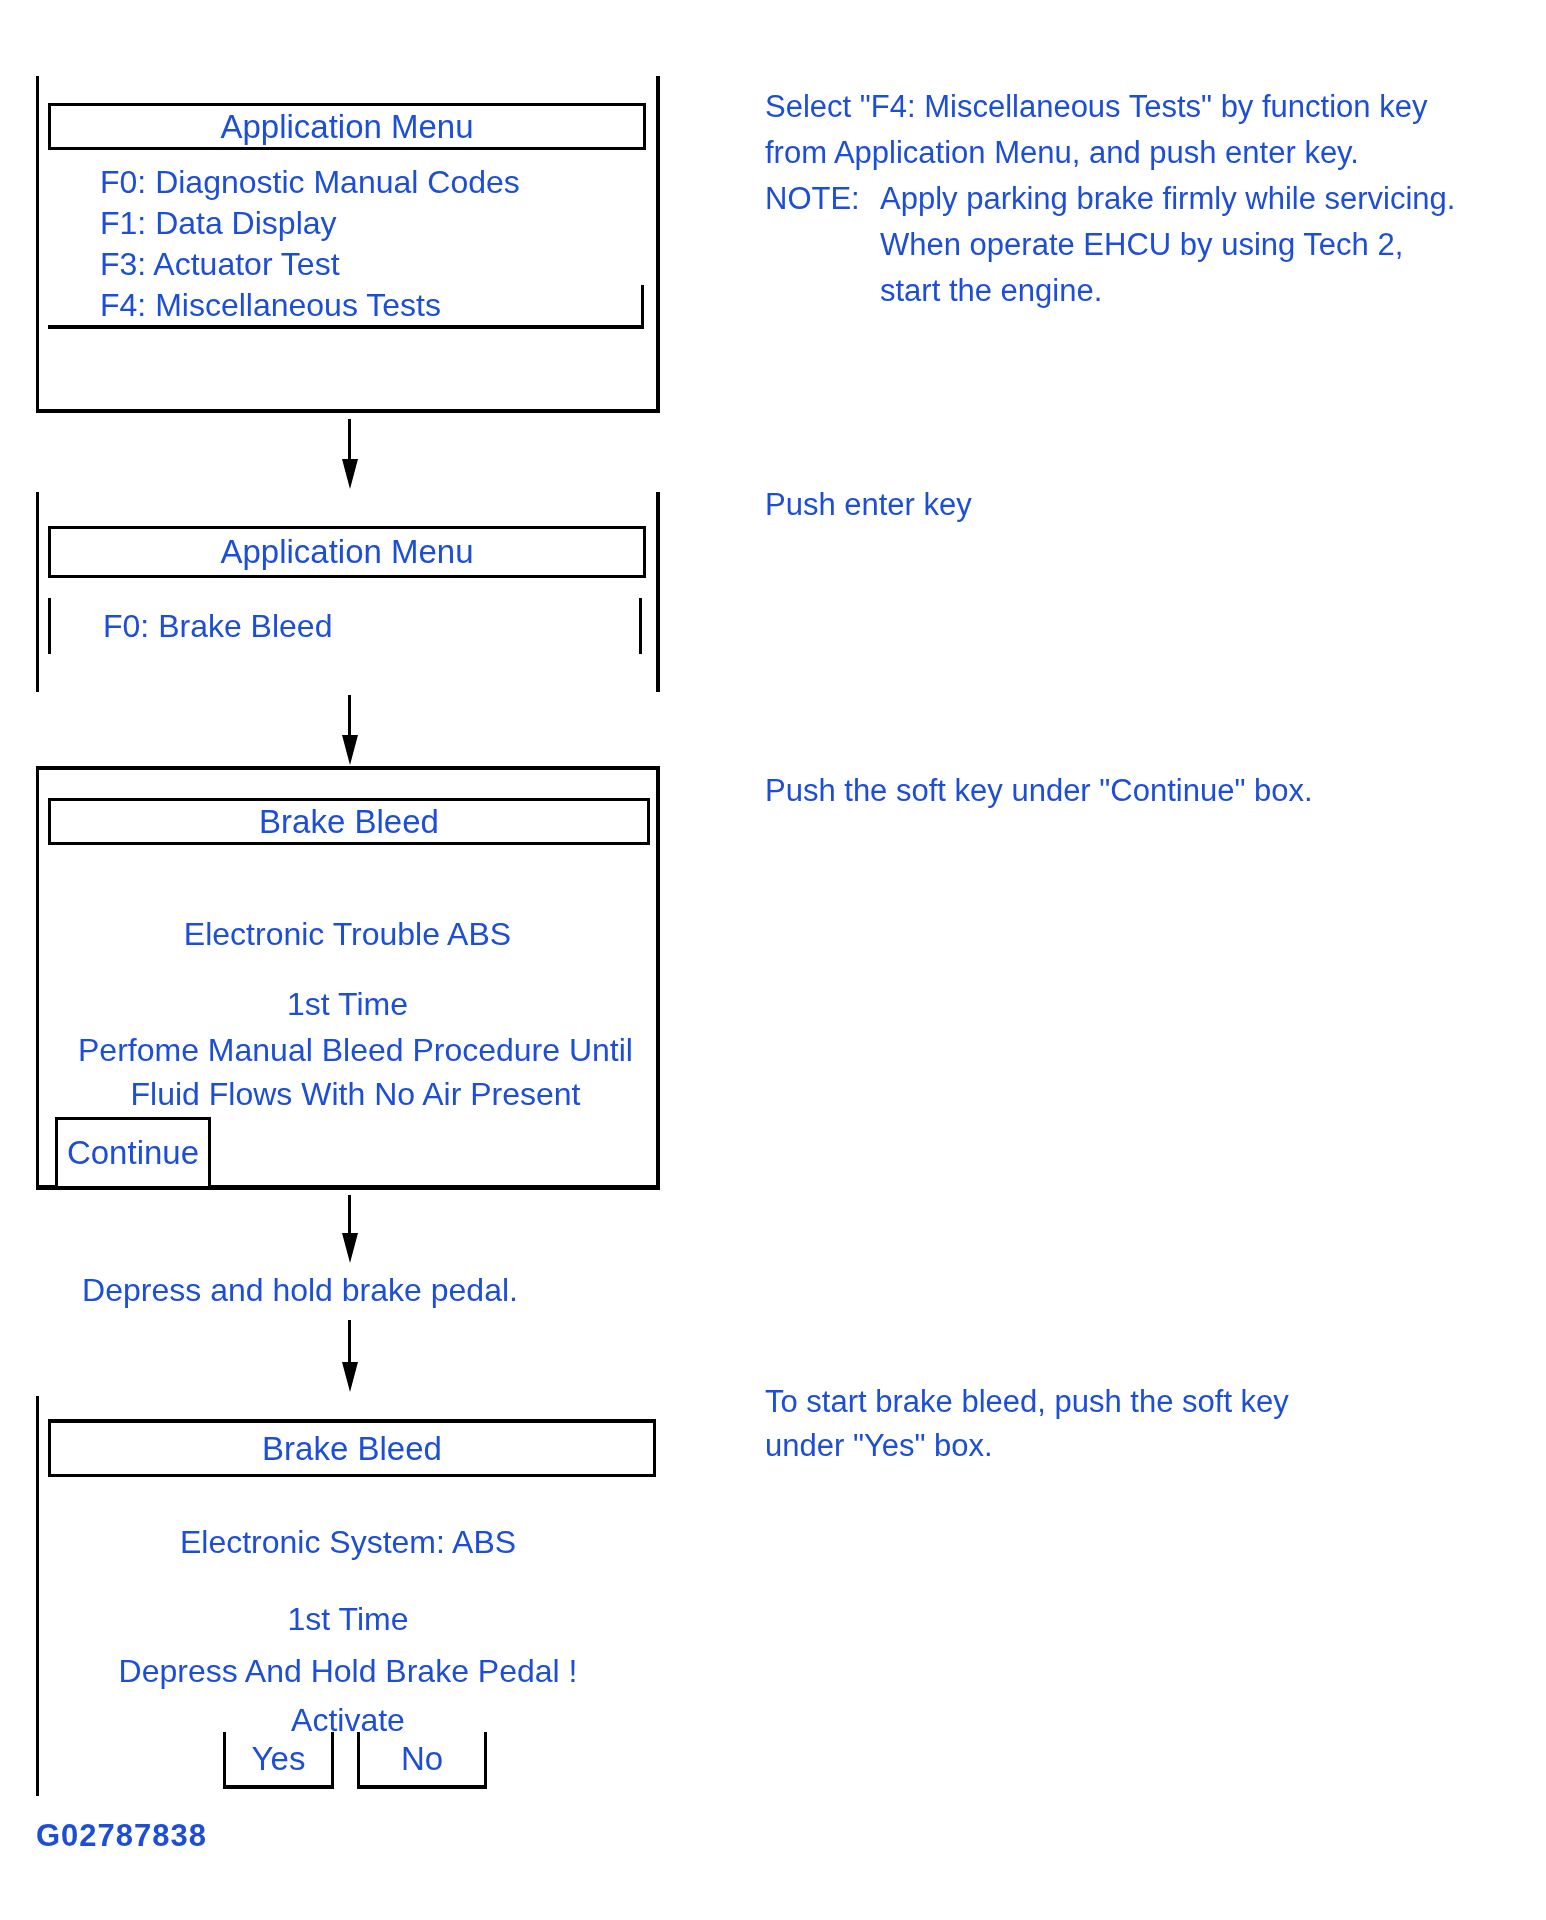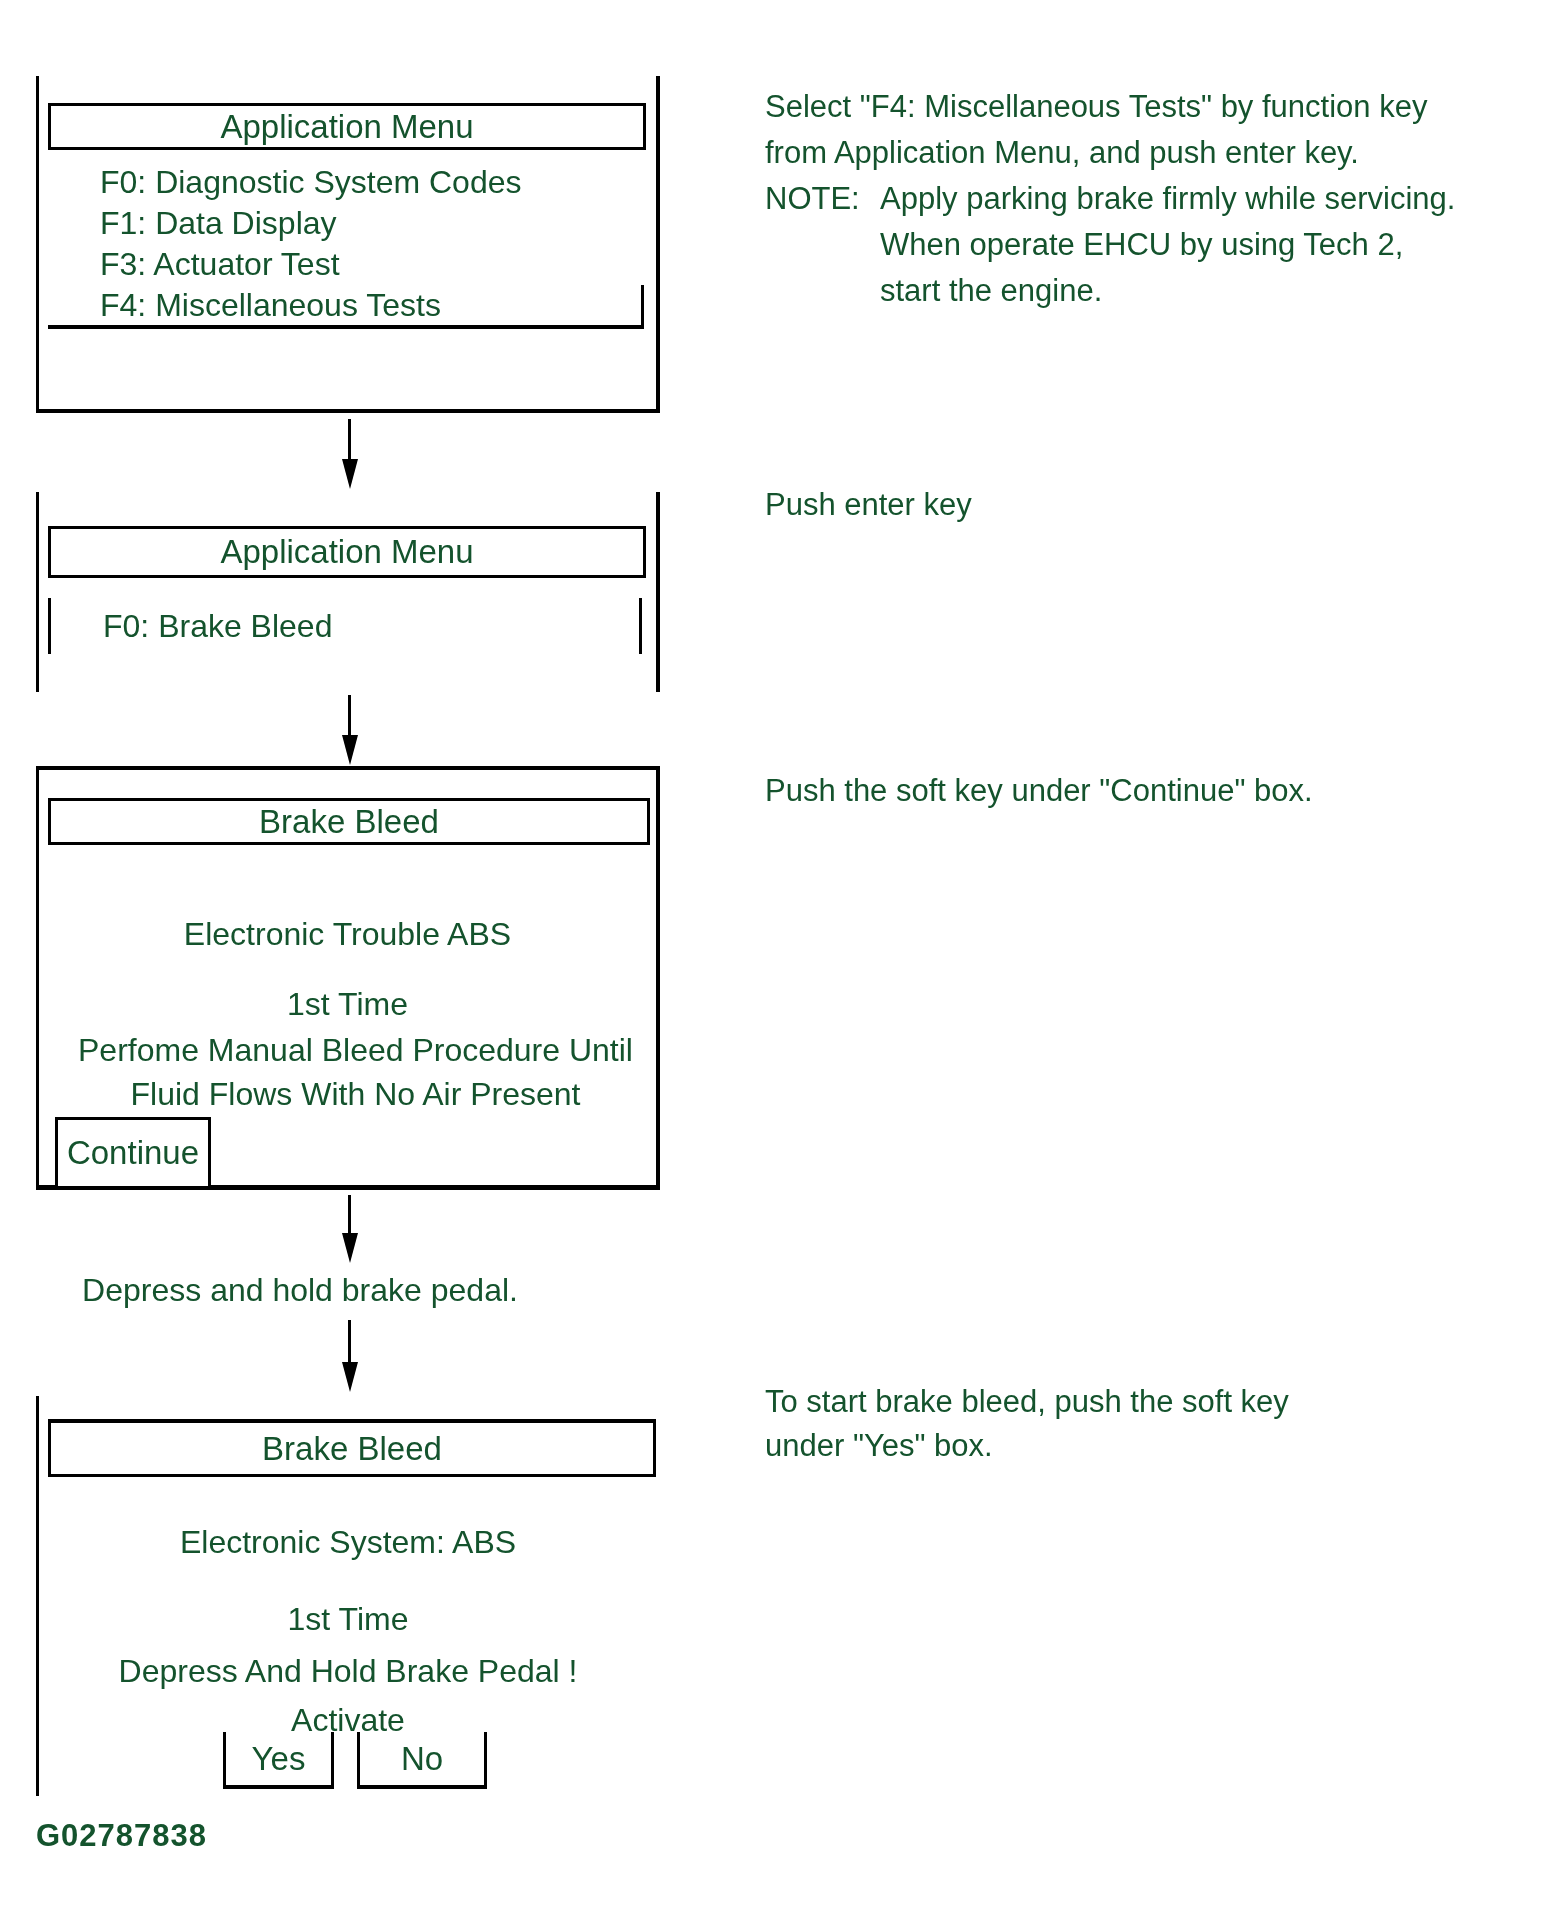--- a/index.html
+++ b/index.html
@@ -1,21 +1,21 @@
 <!DOCTYPE html>
 <html><head>
 <meta charset="utf-8">
 <style>
   * { margin:0; padding:0; box-sizing:border-box; }
   html,body { background:#ffffff; }
   .canvas {
     position:relative;
     width:1546px; height:1920px;
     background:#ffffff;
-    color:#14532d;
+    color:#1d4ed8;
     font-family:"Liberation Sans", "DejaVu Sans", sans-serif;
     overflow:hidden;
   }
   .abs { position:absolute; }
 
   
   #box1 { left:36px; top:76px; width:624px; height:337px;
           border-left:3px solid #000; border-right:4px solid #000; border-bottom:4px solid #000; }
   #box2 { left:36px; top:492px; width:624px; height:200px;
           border-left:3px solid #000; border-right:4px solid #000; }
@@ -87,21 +87,21 @@
   #figure-id { left:36px; top:1818px; font-size:31px; font-weight:bold; letter-spacing:1px; }
 </style>
 </head>
 <body>
 
 <div class="canvas">
 
   <div class="abs" id="box1">
     <div class="titlebar" id="title1">Application Menu</div>
     <div class="menu-list">
-      <div class="menu-item">F0: Diagnostic System Codes</div>
+      <div class="menu-item">F0: Diagnostic Manual Codes</div>
       <div class="menu-item">F1: Data Display</div>
       <div class="menu-item">F3: Actuator Test</div>
       <div class="menu-item selected">F4: Miscellaneous Tests</div>
     </div>
   </div>
 
   <div class="arrow" id="arrow1">
     <div class="stem"></div>
       <div class="head"></div>
   </div>

